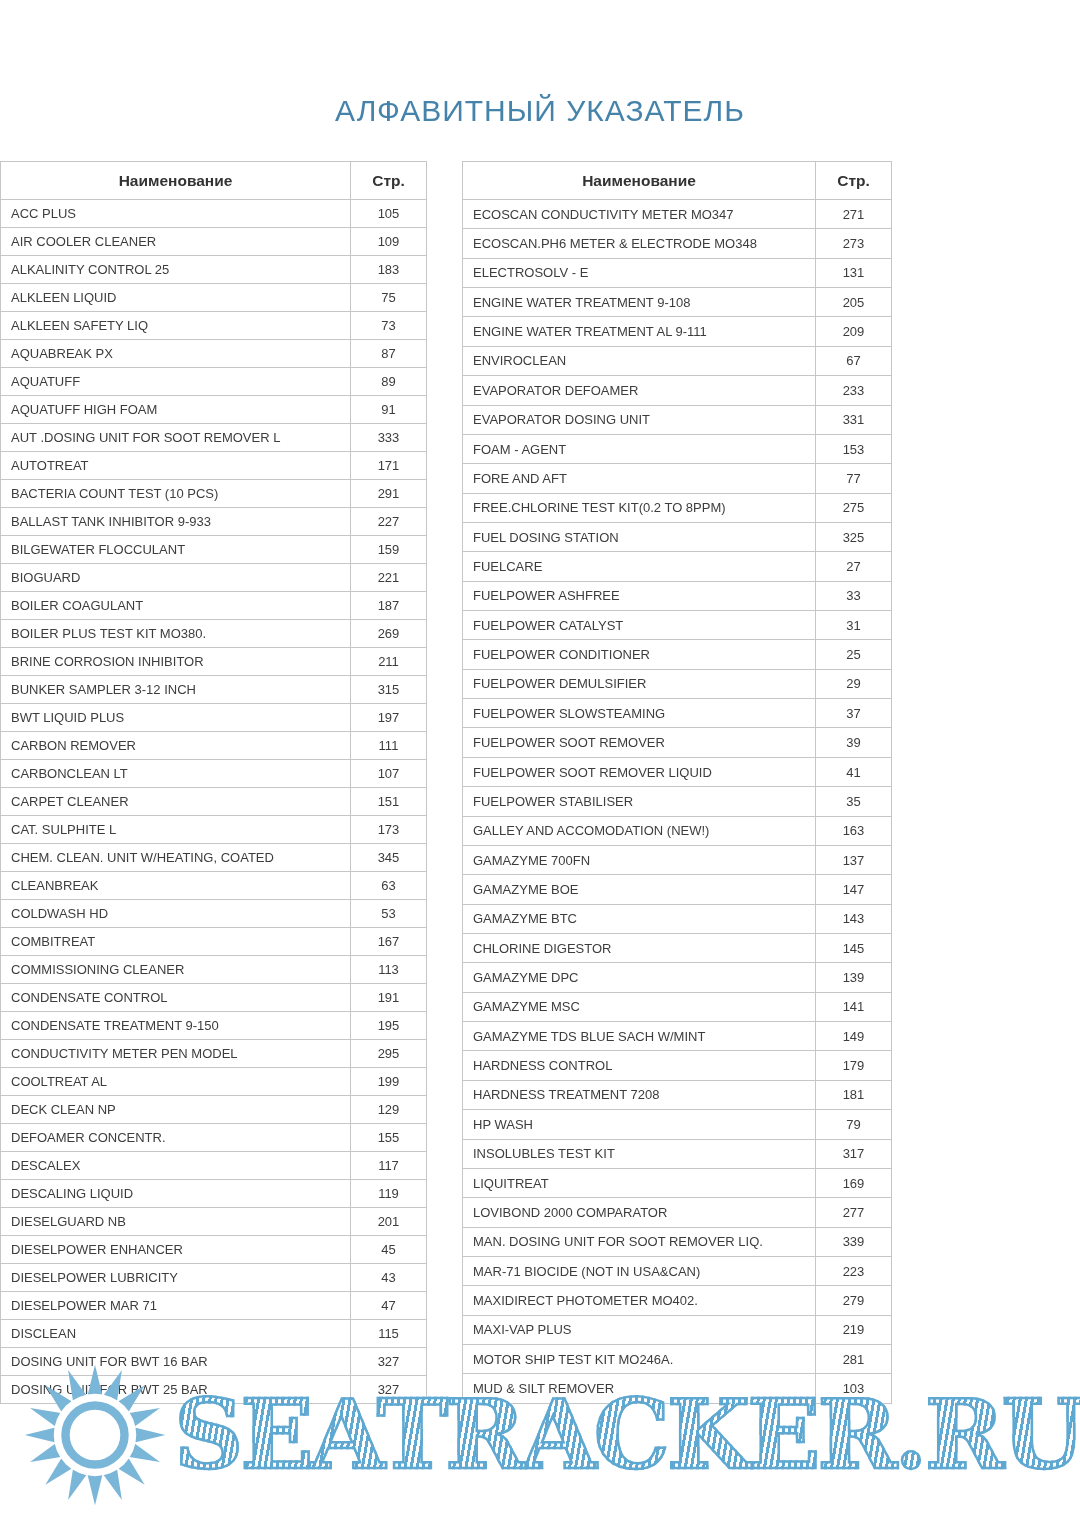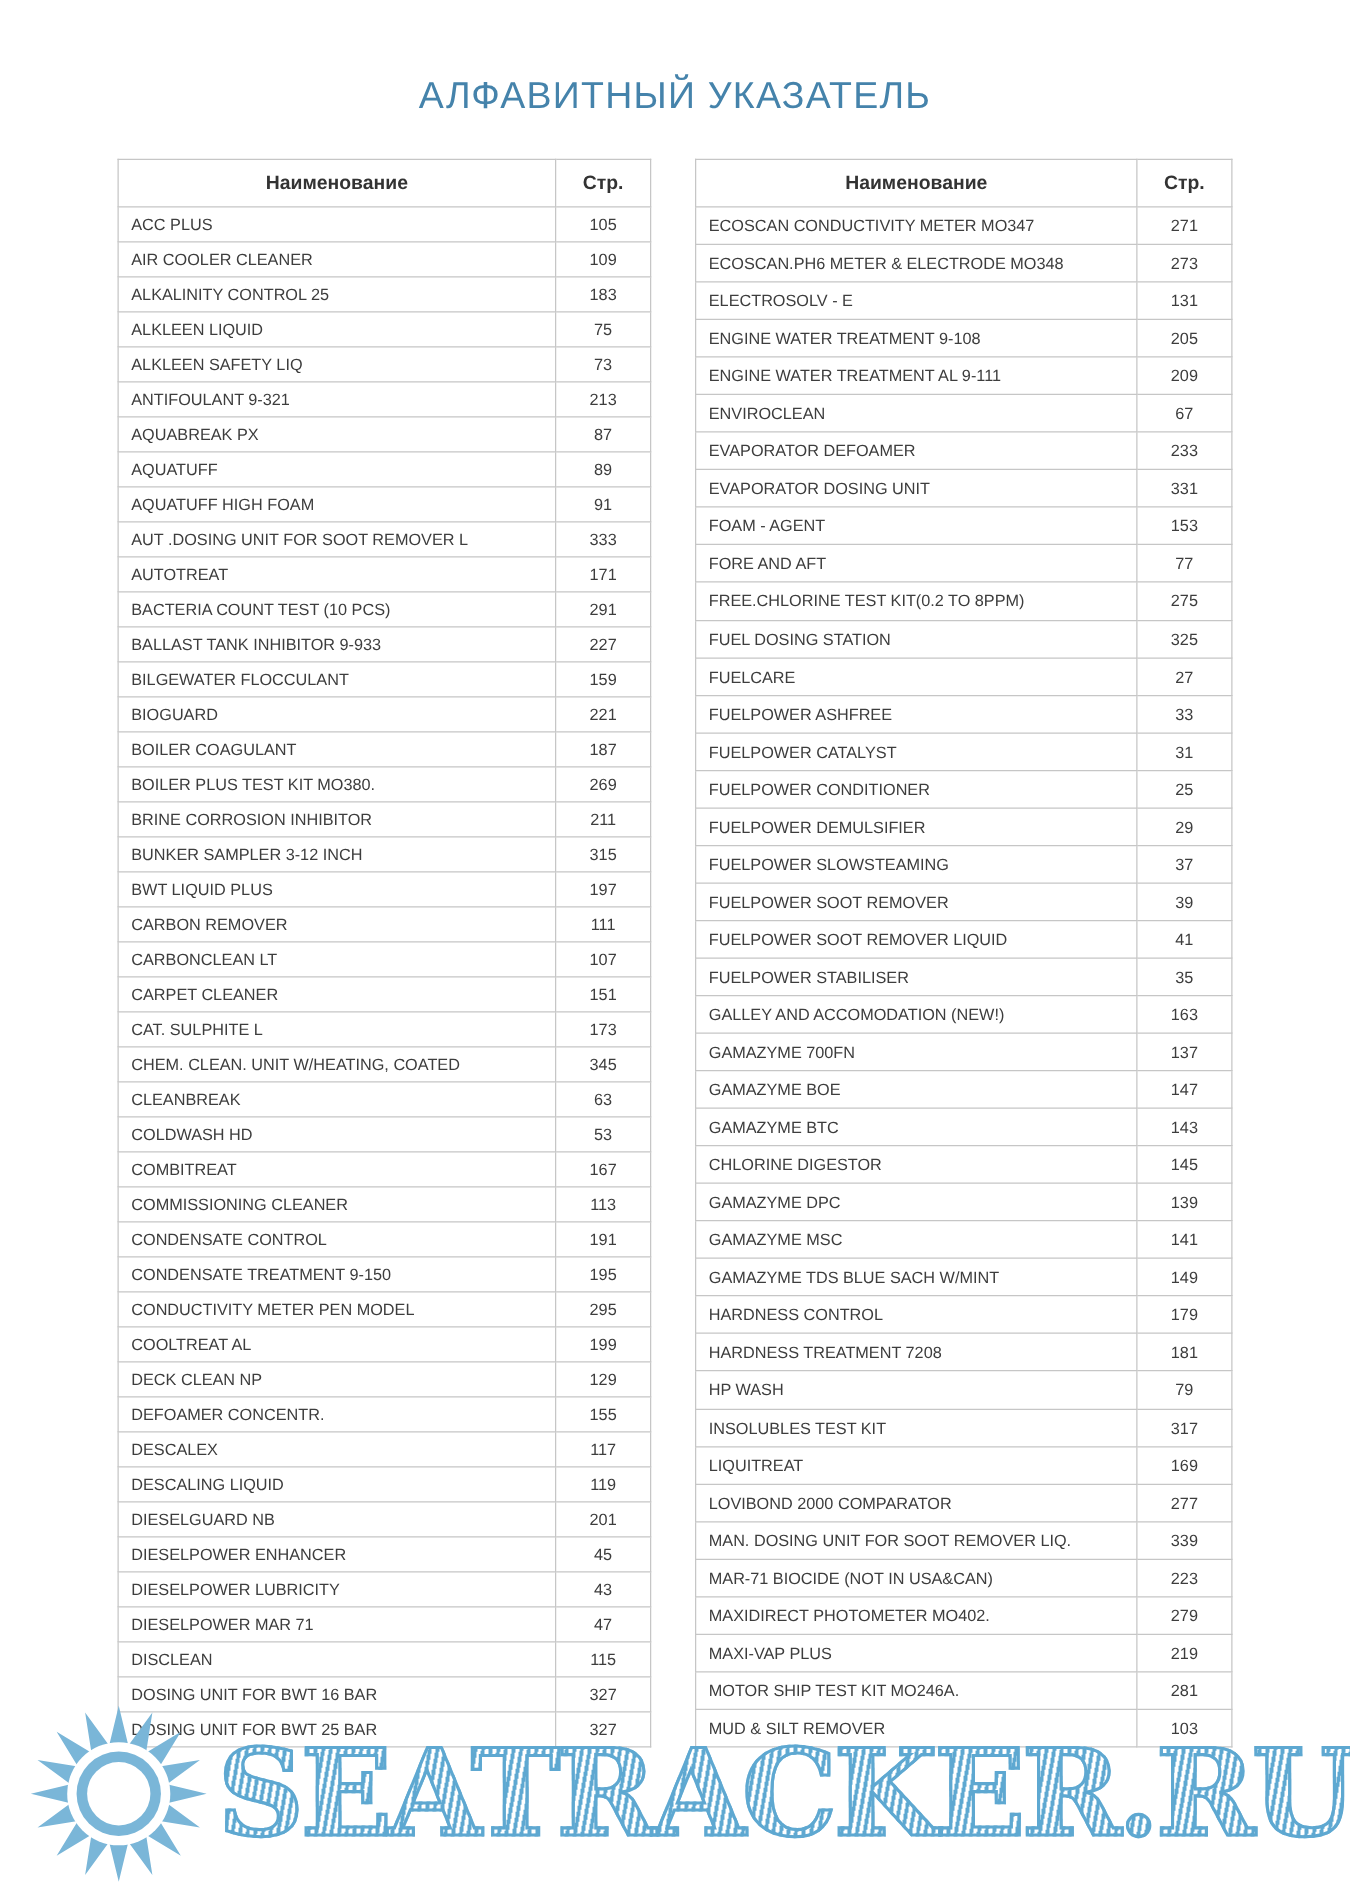--- a/index.html
+++ b/index.html
@@ -6,30 +6,30 @@
   html, body { background: #ffffff; }
   .page {
     position: relative;
     width: 1080px;
     height: 1515px;
     background: #ffffff;
     overflow: hidden;
     font-family: "Liberation Sans", sans-serif;
   }
   .page-title {
-    margin-top: 60px;
+    margin-top: 94px;
     text-align: center;
     font-size: 30px;
     font-weight: 400;
     letter-spacing: 1px;
     color: #4583ab;
   }
   .tables-wrap {
     display: flex;
-    justify-content: center;
+    justify-content: flex-start;
     gap: 35px;
     margin-top: 33px;
   }
   table.index-table {
     border-collapse: collapse;
     table-layout: fixed;
   }
   table.index-table.left  { width: 427px; }
   table.index-table.right { width: 430px; }
   table.index-table th, table.index-table td {
@@ -124,24 +124,20 @@
           </tr>
           <tr>
             <td class="cell-name">ALKLEEN LIQUID</td>
             <td class="cell-page">75</td>
           </tr>
           <tr>
             <td class="cell-name">ALKLEEN SAFETY LIQ</td>
             <td class="cell-page">73</td>
           </tr>
           <tr>
-            <td class="cell-name">ANTIFOULANT 9-321</td>
-            <td class="cell-page">213</td>
-          </tr>
-          <tr>
             <td class="cell-name">AQUABREAK PX</td>
             <td class="cell-page">87</td>
           </tr>
           <tr>
             <td class="cell-name">AQUATUFF</td>
             <td class="cell-page">89</td>
           </tr>
           <tr>
             <td class="cell-name">AQUATUFF HIGH FOAM</td>
             <td class="cell-page">91</td>

